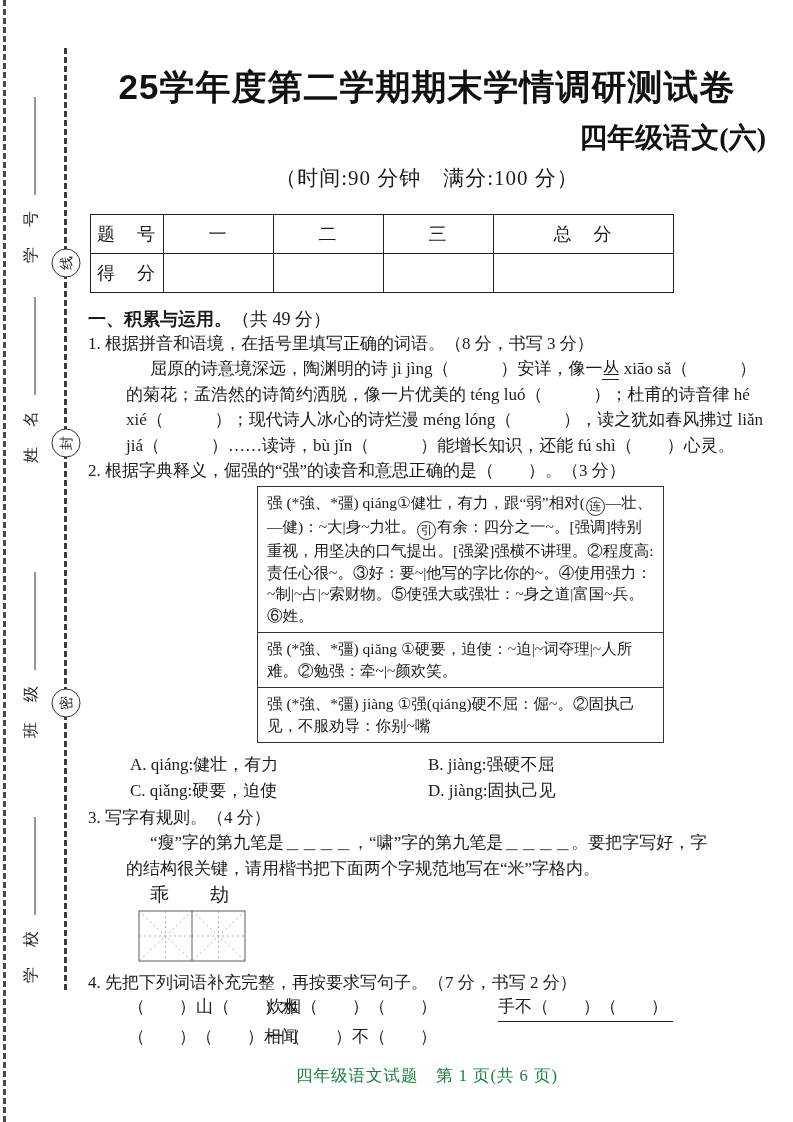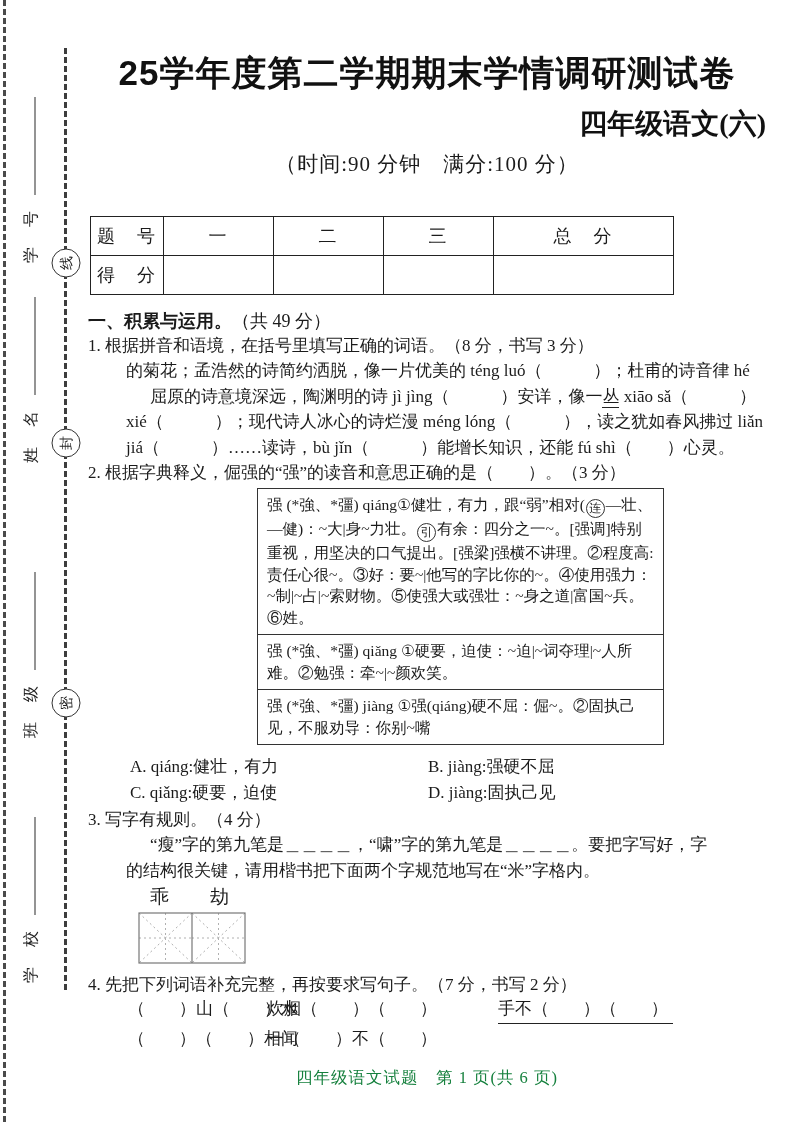--- a/index.html
+++ b/index.html
@@ -15,27 +15,27 @@
     position:absolute;left:31px;transform:translate(-50%,-50%) rotate(-90deg);
     white-space:nowrap;font-size:16px;letter-spacing:2px;color:#222;
   }
   .side-field .blank{display:inline-block;width:98px;border-bottom:1.5px solid #2a2a2a;height:10px;margin-left:14px;}
   .seal-char{
     position:absolute;left:66px;width:27px;height:27px;border:1.5px solid #333;border-radius:50%;
     background:#fff;display:flex;align-items:center;justify-content:center;
     font-size:14px;color:#222;transform:translate(-50%,-50%) rotate(-90deg);z-index:2;
   }
   
-  .content{position:absolute;left:88px;top:0;width:678px;padding-top:50px;}
+  .content{position:absolute;left:88px;top:0;width:678px;padding-top:64px;}
   .title{
     text-align:center;font-family:"Liberation Sans","DejaVu Sans",sans-serif;
     font-weight:bold;font-size:35px;letter-spacing:1px;line-height:46px;margin:0 0 10px 0;color:#111;
   }
   .subtitle{text-align:right;font-weight:bold;font-size:28px;line-height:36px;margin:0 0 8px 0;color:#111;}
-  .meta{text-align:center;font-size:21px;line-height:28px;margin:0 0 38px 0;letter-spacing:1px;}
+  .meta{text-align:center;font-size:21px;line-height:28px;margin:0 0 22px 0;letter-spacing:1px;}
   
   table.score{border-collapse:collapse;width:584px;margin:0 4px 14px 2px;table-layout:fixed;}
   table.score td{border:1.6px solid #222;height:36px;text-align:center;font-size:18px;letter-spacing:2px;}
   
   .sec-head{font-size:18px;line-height:24px;margin:0;}
   .sec-head .bold{font-family:"Liberation Sans","DejaVu Sans",sans-serif;font-weight:bold;text-align:center;}
   .q-prompt{font-size:17px;line-height:25px;}
   .para-line{font-size:17px;line-height:25.5px;margin-left:38px;}
   .para-first{margin-left:62px;}
   .u{border-bottom:1.3px solid #222;padding-bottom:1px;}
@@ -121,24 +121,24 @@
       <td></td>
     </tr>
   </tbody>
     </table>
 
   <div class="sec-head">
     <span class="bold">一、积累与运用。</span><span>（共 49 分）</span>
   </div>
 
   <div class="q-prompt">1. 根据拼音和语境，在括号里填写正确的词语。（8 分，书写 3 分）</div>
-  <div class="para-line">的菊花；孟浩然的诗简约洒脱，像一片优美的 téng luó（　　　）；杜甫的诗音律 hé</div>
   <div class="para-line para-first">
     <span>屈原的诗意境深远，陶渊明的诗 jì jìng（　　　）安详，像一</span><span class="u">丛</span><span> xiāo sǎ（　　　）</span>
   </div>
+  <div class="para-line">的菊花；孟浩然的诗简约洒脱，像一片优美的 téng luó（　　　）；杜甫的诗音律 hé</div>
   <div class="para-line">xié（　　　）；现代诗人冰心的诗烂漫 méng lóng（　　　），读之犹如春风拂过 liǎn</div>
   <div class="para-line">jiá（　　　）……读诗，bù jǐn（　　　）能增长知识，还能 fú shì（　　）心灵。</div>
 
   <div class="q-prompt">2. 根据字典释义，倔强的“强”的读音和意思正确的是（　　）。（3 分）</div>
   <div class="dict">
     <div class="dict-sec">
       <span>强 (*強、*彊) qiáng①健壮，有力，跟“弱”相对(</span><span class="circ">连</span><span>—壮、—健)：~大|身~力壮。</span><span class="circ">引</span><span>有余：四分之一~。[强调]特别重视，用坚决的口气提出。[强梁]强横不讲理。②程度高:责任心很~。③好：要~|他写的字比你的~。④使用强力：~制|~占|~索财物。⑤使强大或强壮：~身之道|富国~兵。⑥姓。</span>
     </div>
     <div class="dict-sec">强 (*強、*彊) qiǎng ①硬要，迫使：~迫|~词夺理|~人所难。②勉强：牵~|~颜欢笑。</div>
     <div class="dict-sec">强 (*強、*彊) jiàng ①强(qiáng)硬不屈：倔~。②固执己见，不服劝导：你别~嘴</div>

